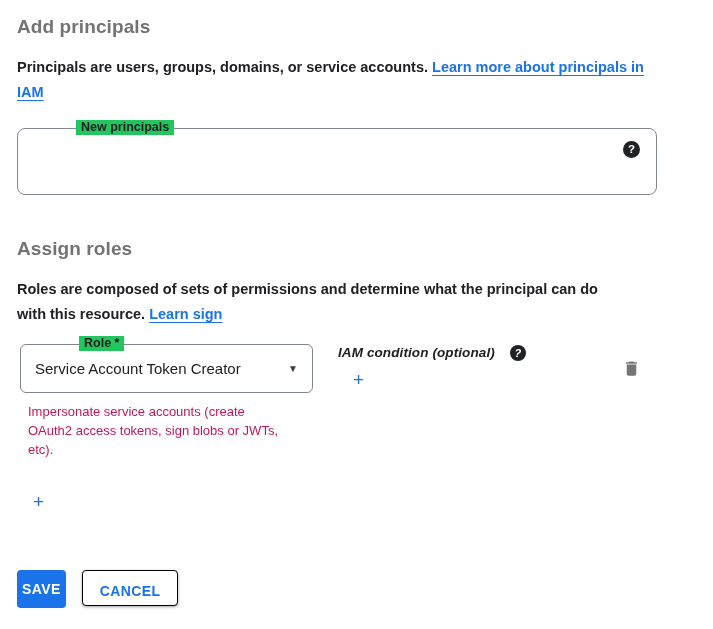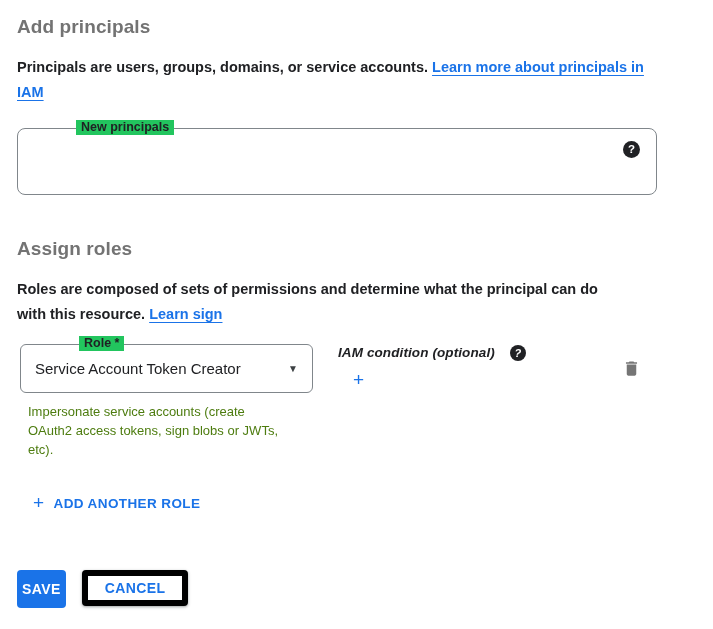--- a/index.html
+++ b/index.html
@@ -75,21 +75,21 @@
   .role-col { width: 296px; flex: 0 0 auto; }
   .role-select {
     width: 293px; height: 49px; border-radius: 6px;
     display: flex; align-items: center; padding: 0 14px;
     cursor: pointer;
   }
   .role-value { flex: 1; font-size: 15px; color: #202124; white-space: nowrap; }
   .caret { font-size: 10px; color: #3c4043; line-height: 1; }
   .role-helper {
     margin-top: 9px; padding-left: 8px; width: 265px;
-    font-size: 13px; line-height: 19px; color: #4d7c0f;
+    font-size: 13px; line-height: 19px; color: #be185d;
   }
 
   .cond-col { margin-left: 22px; flex: 0 0 auto; }
   .cond-label-row { display: flex; gap: 15px; padding-top: 1px; font-style: italic; }
   .cond-label { font-size: 13.5px; font-weight: 700; color: #202124; letter-spacing: 0.1px; }
   .help-small { width: 16px; height: 16px; font-size: 11px; }
 
   .text-button {
     display: inline-flex; align-items: center; gap: 9px;
     background: none; border: none; cursor: pointer;
@@ -109,22 +109,22 @@
 
   .actions { position: absolute; left: 17px; top: 570px; display: flex; gap: 16px; }
   .btn-primary {
     background: #1a73e8; color: #ffffff; border: none; border-radius: 4px;
     height: 38px; padding: 0 5px;
     font-family: inherit; font-size: 14px; font-weight: 700; letter-spacing: 0.4px;
     cursor: pointer;
   }
   .btn-secondary {
     background: #ffffff; color: #1a73e8;
-    border: 6px solid #000000; border-radius: 4px;
-    height: 36px; padding: 4px 17px;
+    border: 1px solid #000000; border-radius: 4px;
+    height: 36px; padding: 12px 17px;
     font-family: inherit; font-size: 14px; font-weight: 700; letter-spacing: 0.4px;
     cursor: pointer;
     box-shadow: 0 1px 2px rgba(60,64,67,0.3), 0 1px 3px 1px rgba(60,64,67,0.15);
   }
 </style>
 </head>
 <body>
 
 <div class="page">
 
@@ -165,21 +165,20 @@
     <button class="icon-button">
       <svg width="19" height="21" viewBox="0 0 24 24" fill="#757575" xmlns="http://www.w3.org/2000/svg">
         <path d="M6 19c0 1.1.9 2 2 2h8c1.1 0 2-.9 2-2V7H6v12zM19 4h-3.5l-1-1h-5l-1 1H5v2h14V4z"></path>
       </svg>
     </button>
 
   </div>
 
   <button class="text-button add-role">
     <span class="plus">+</span>
-    <span>ADD ANOTHER ROLE</span>
   </button>
 
   <div class="actions">
     <button class="btn-primary">SAVE</button>
     <button class="btn-secondary">CANCEL</button>
   </div>
 
 </div>
 
 </body></html>

